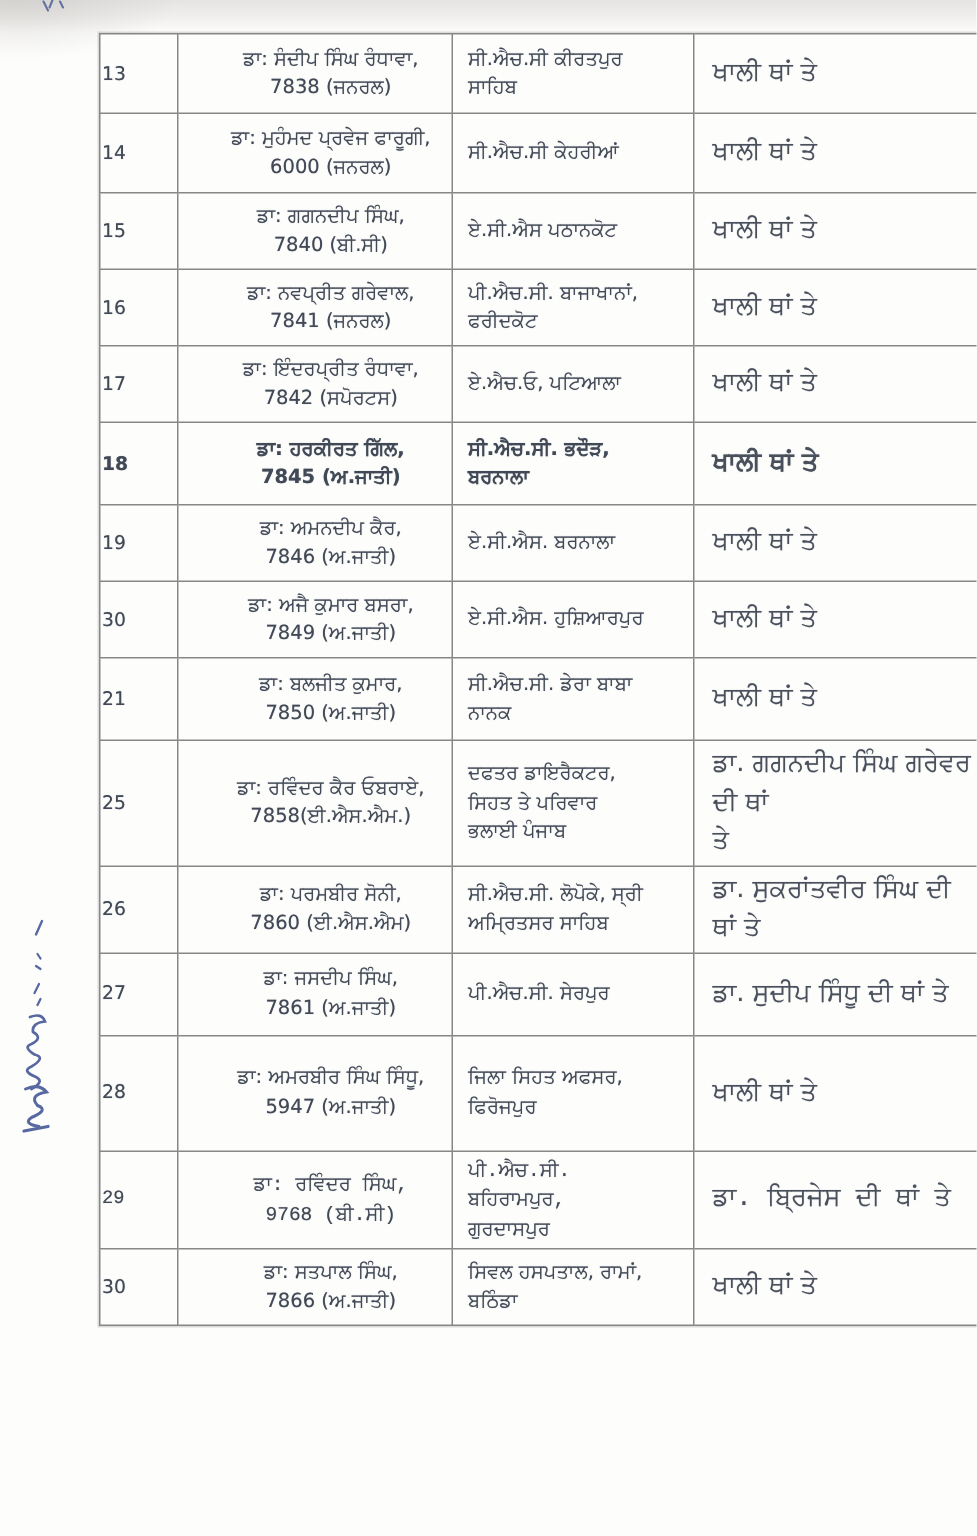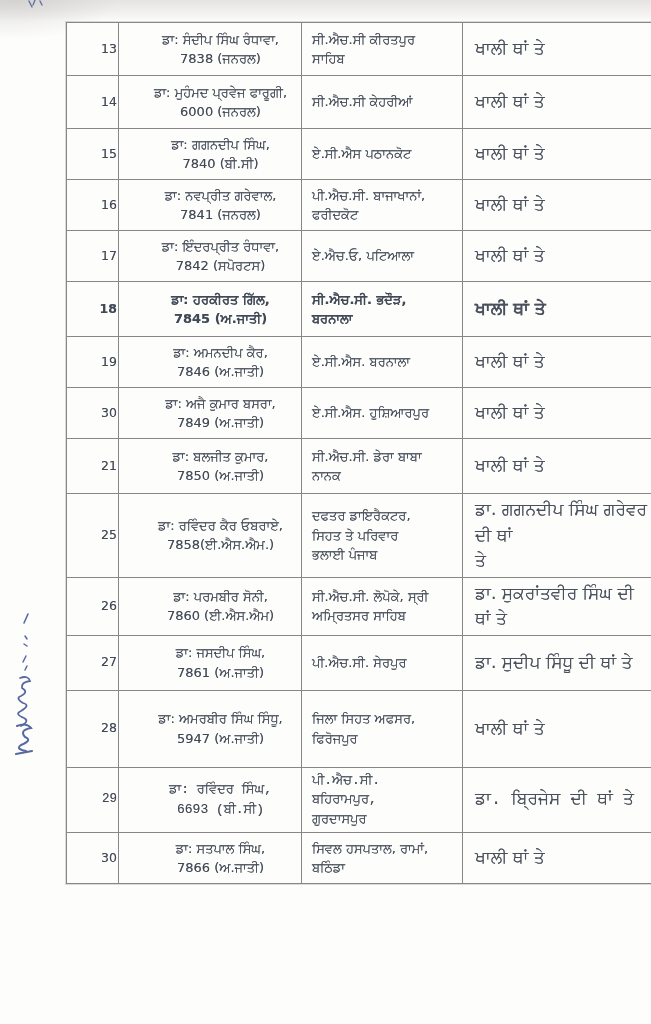--- a/index.html
+++ b/index.html
@@ -44,21 +44,21 @@
   .doc-table tr:nth-child(1)  { height: 53px; }
   .doc-table tr:nth-child(2)  { height: 53px; }
   .doc-table tr:nth-child(6)  { height: 55px; font-weight: bold; }
   .doc-table tr:nth-child(9)  { height: 55px; }
   .doc-table tr:nth-child(12) { height: 55px; }
   .doc-table tr:nth-child(13) { height: 77px; }
   .doc-table tr:nth-child(14) { height: 57px; font-family: Liberation Mono, monospace; }
   .doc-table tr:nth-child(16) { height: 56px; margin-left: 15px; }
   .doc-table tr:nth-child(17) { height: 79px; }
   .doc-table tr:nth-child(18) { height: 57px; }
-  td.serial-cell  { width: 49px;  text-align: right; font-size: 12.5px; }
+  td.serial-cell  { width: 49px;  text-align: left; font-size: 12.5px; }
   td.name-cell    { width: 153px; padding: 3px 4px 3px 25px; text-align: center; }
   td.posting-cell { width: 146px; padding: 3px 4px 3px 10px; }
   td.remarks-cell { width: 178px; padding: 3px 6px 3px 12px; font-size: 17px; color: #49505c; }
   .margin-note {
     position: absolute; left: 12px; top: 608px;
     width: 26px; height: 160px;
     pointer-events: none;
   }
   .pen-mark-top {
     position: absolute; left: 24px; top: 0;
@@ -201,21 +201,21 @@
     <td class="name-cell">ਡਾ: ਅਮਰਬੀਰ ਸਿੰਘ ਸਿੰਧੂ,
 5947 (ਅ.ਜਾਤੀ)</td>
     <td class="posting-cell">ਜਿਲਾ ਸਿਹਤ ਅਫਸਰ,
 ਫਿਰੋਜਪੁਰ</td>
     <td class="remarks-cell">ਖਾਲੀ ਥਾਂ ਤੇ</td>
   </tr>
 
   <tr>
     <td class="serial-cell">29</td>
     <td class="name-cell">ਡਾ: ਰਵਿੰਦਰ ਸਿੰਘ,
-6693 (ਬੀ.ਸੀ)</td>
+9768 (ਬੀ.ਸੀ)</td>
     <td class="posting-cell">ਪੀ.ਐਚ.ਸੀ.
 ਬਹਿਰਾਮਪੁਰ,
 ਗੁਰਦਾਸਪੁਰ</td>
     <td class="remarks-cell">ਡਾ. ਬ੍ਰਿਜੇਸ ਦੀ ਥਾਂ ਤੇ</td>
   </tr>
 
   <tr>
     <td class="serial-cell">30</td>
     <td class="name-cell">ਡਾ: ਸਤਪਾਲ ਸਿੰਘ,
 7866 (ਅ.ਜਾਤੀ)</td>

